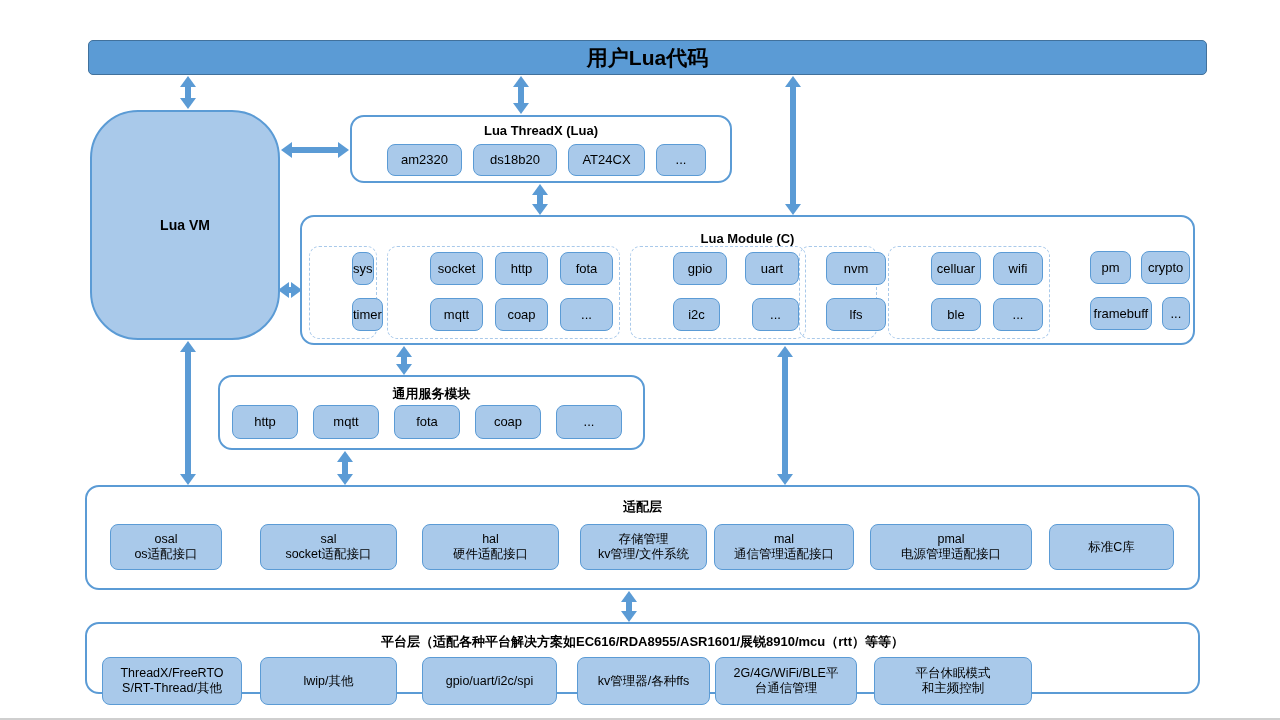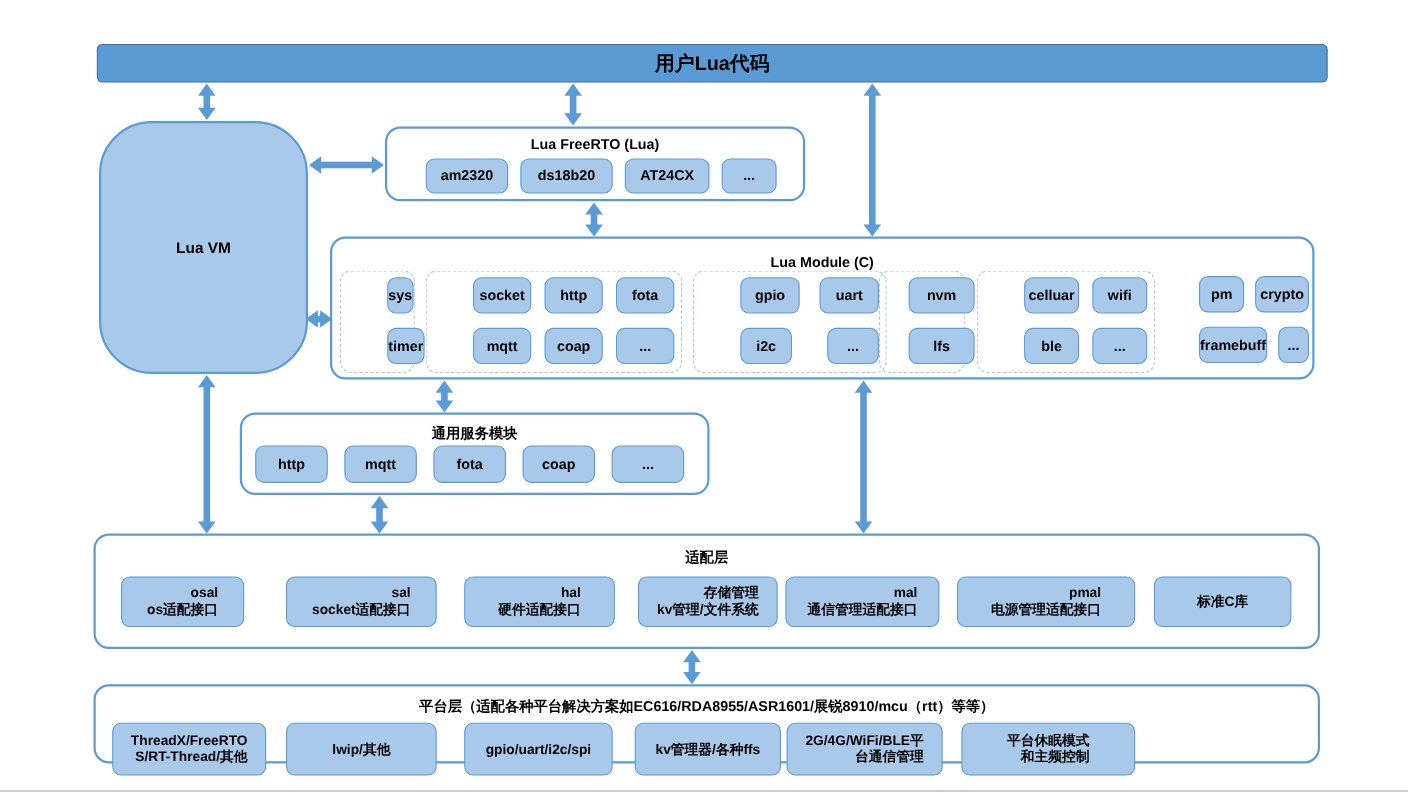--- a/index.html
+++ b/index.html
@@ -3,39 +3,39 @@
 <meta charset="utf-8">
 <style>
   html,body { margin:0; padding:0; background:#ffffff; }
   .stage { position:relative; width:1280px; height:720px; background:#ffffff; overflow:hidden;
            font-family:"Liberation Sans","DejaVu Sans",sans-serif; color:#000; }
 
   
   .topbar { position:absolute; left:88px; top:40px; width:1119px; height:35px;
             background:#5B9BD5; border:1px solid #41719C; border-radius:5px;
             display:flex; align-items:center; justify-content:center;
-            font-weight:bold; font-size:18px; box-sizing:border-box; }
+            font-weight:bold; font-size:21px; box-sizing:border-box; }
 
   
   .luavm { position:absolute; left:90px; top:110px; width:190px; height:230px;
            background:#A9C9EA; border:2px solid #5B9BD5; border-radius:48px;
            display:flex; align-items:center; justify-content:center;
            font-weight:bold; font-size:14px; box-sizing:border-box; }
 
   
   .container { position:absolute; background:#ffffff; border:2px solid #5B9BD5;
                border-radius:14px; box-sizing:border-box; }
   .ctitle { position:absolute; left:0; right:0; text-align:center;
             font-weight:bold; font-size:13px; }
 
   
   .mbox { background:#A9C9EA; border:1.5px solid #5B9BD5; border-radius:8px;
           display:flex; align-items:center; justify-content:center;
-          font-weight:bold; font-size:13px; box-sizing:border-box;
-          white-space:pre-line; text-align:right; line-height:1.2; }
+          font-weight:normal; font-size:13px; box-sizing:border-box;
+          white-space:pre-line; text-align:center; line-height:1.2; }
   .abox { position:absolute; font-size:12.5px; }
 
   
   .dgroup { position:absolute; border:1.6px dashed #A9C9EA; border-radius:10px; box-sizing:border-box; }
   .ngroup { position:absolute; box-sizing:border-box; }
   .gr { position:absolute; left:6px; right:6px; height:33px; display:flex; gap:12px;padding-left:36px; }
   .gr.r1 { top:5px; } .gr.r2 { top:51px; }
 
   .flexrow { position:absolute; display:flex; }
 
@@ -67,21 +67,21 @@
 
   <div class="topbar">
     <span>用户Lua代码</span>
   </div>
 
   <div class="luavm">
     <span>Lua VM</span>
   </div>
 
   <div class="container" style="left:350px;top:115px;width:382px;height:68px">
-    <div class="ctitle" style="top:6px">Lua FreeRTO (Lua)</div>
+    <div class="ctitle" style="top:6px">Lua ThreadX (Lua)</div>
     <div class="flexrow" style="left:35px;top:27px;height:32px;gap:11px">
       <div class="mbox" style="width:75px">am2320</div>
       <div class="mbox" style="width:84px">ds18b20</div>
       <div class="mbox" style="width:77px">AT24CX</div>
       <div class="mbox" style="width:50px">...</div>
     </div>
   </div>
 
   <div class="container" style="left:300px;top:215px;width:895px;height:130px">
     <div class="ctitle" style="top:14px">Lua Module (C)</div>

